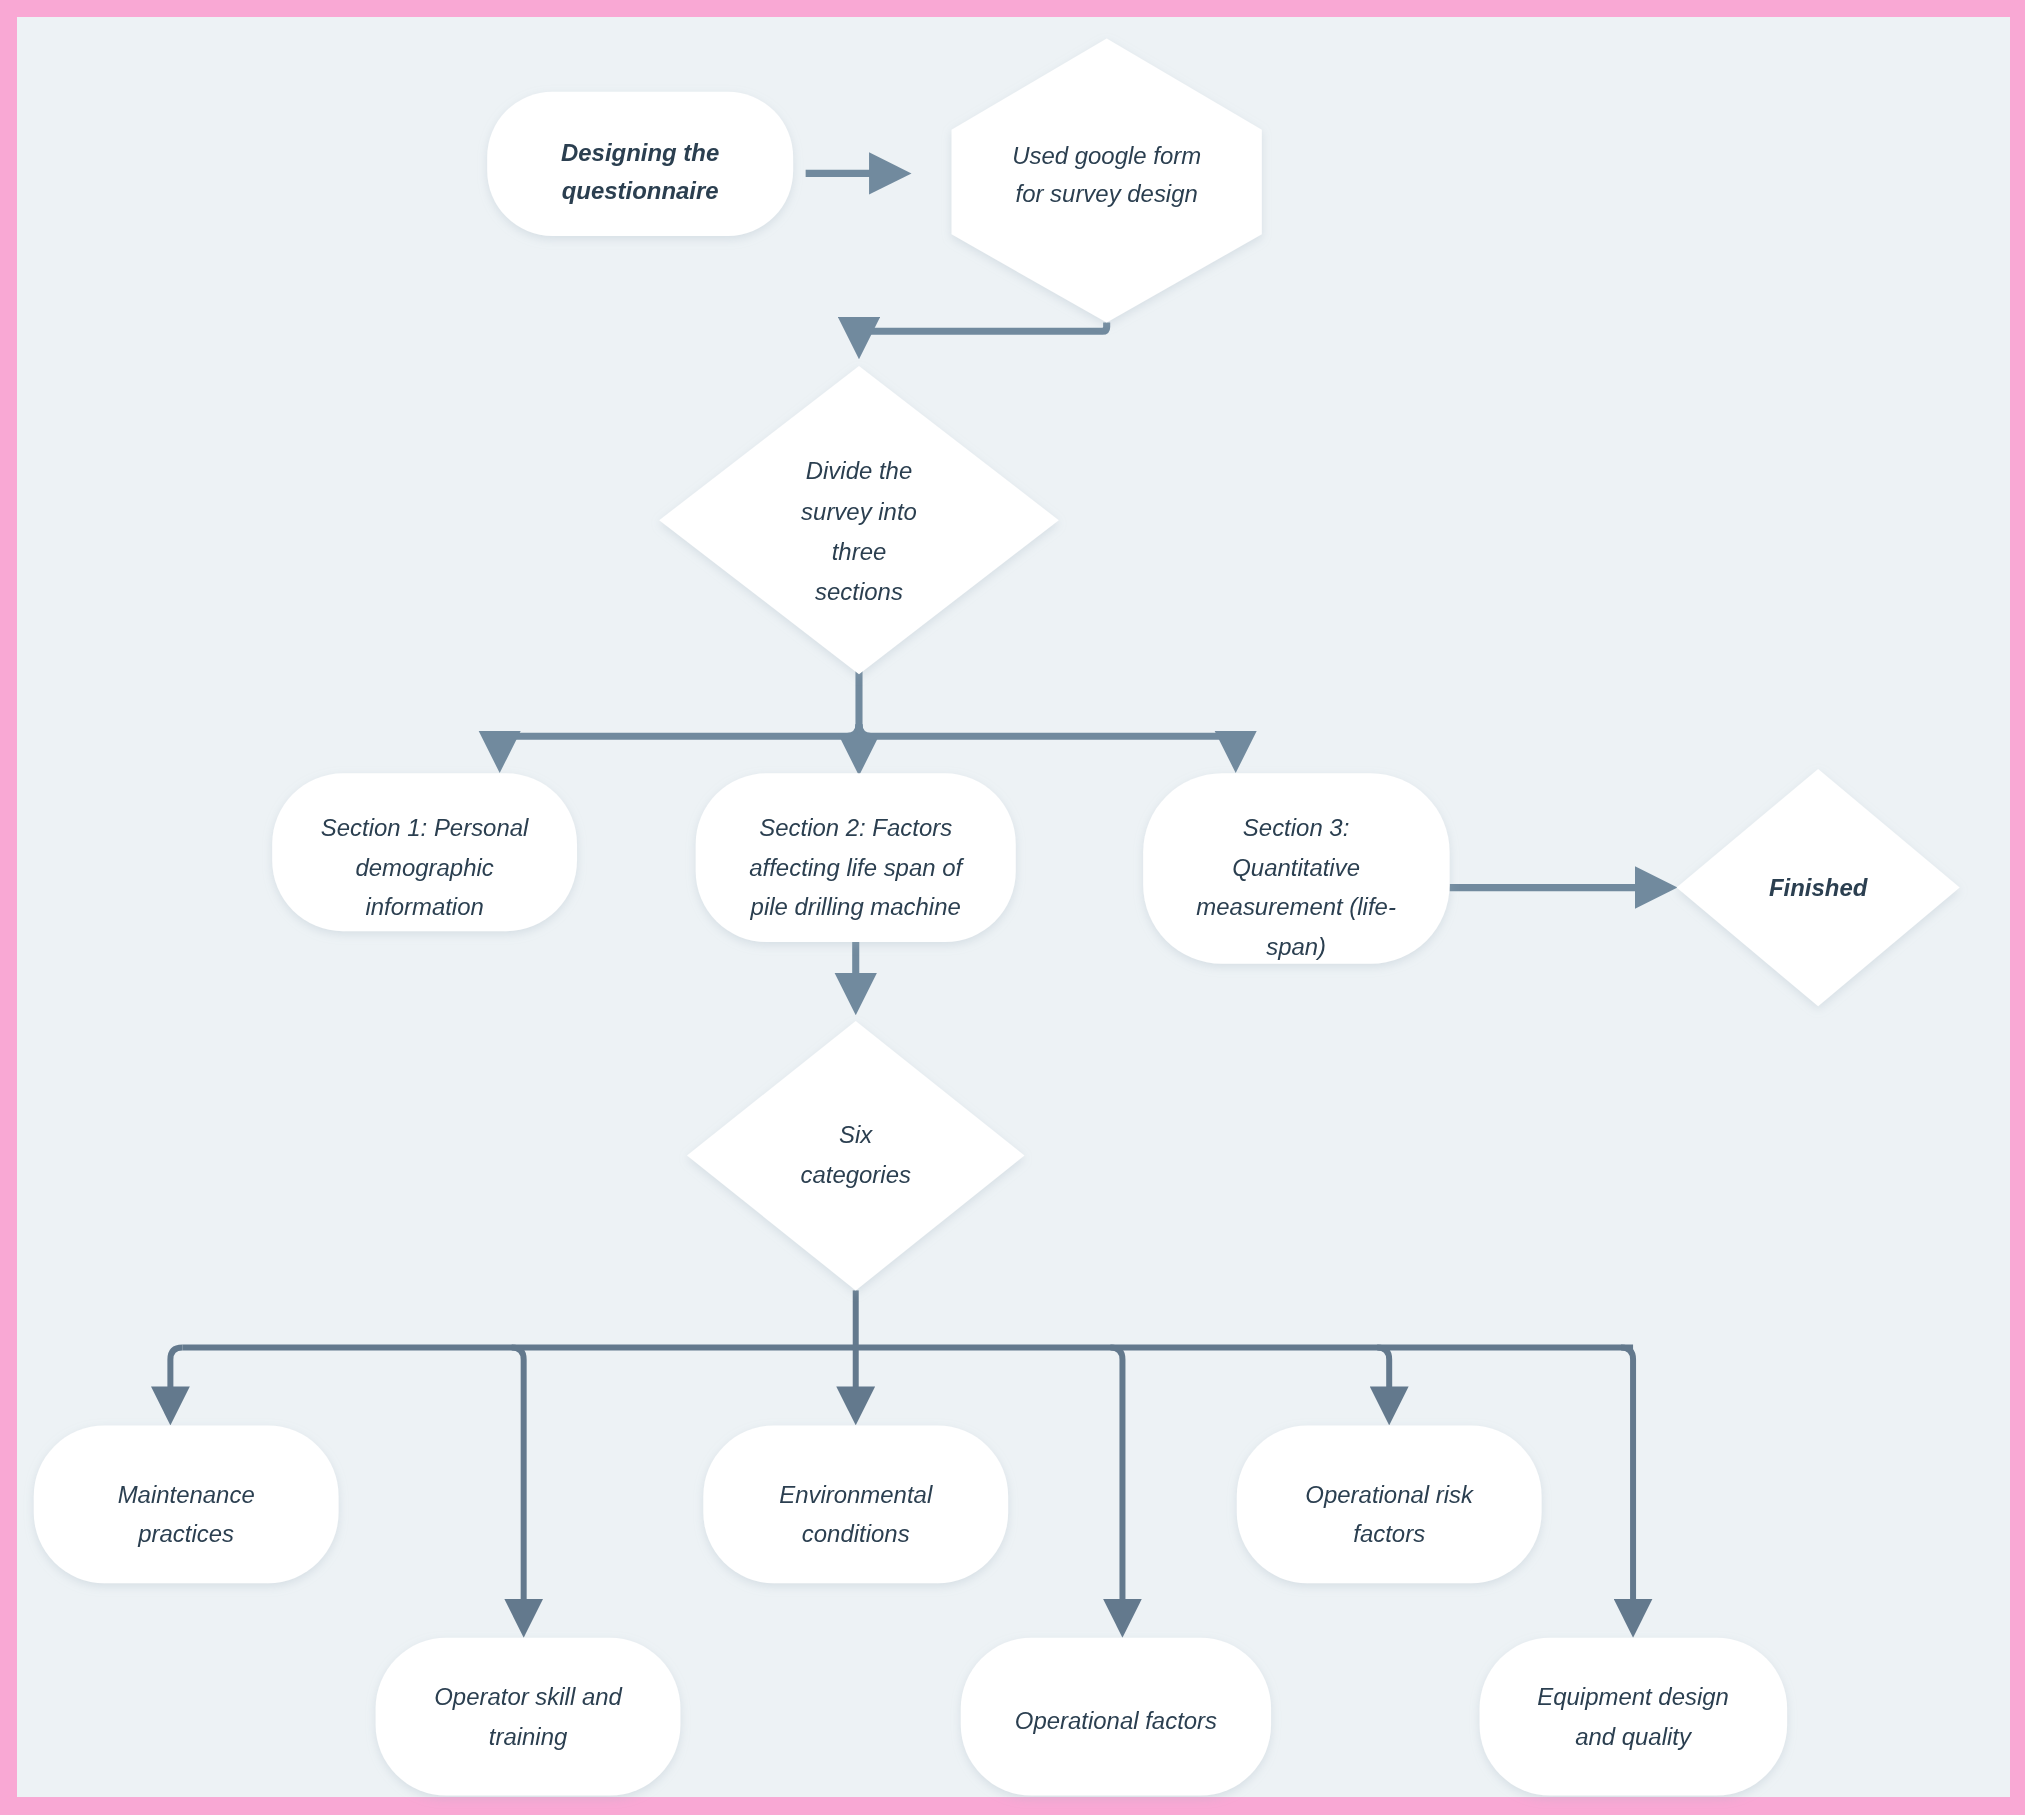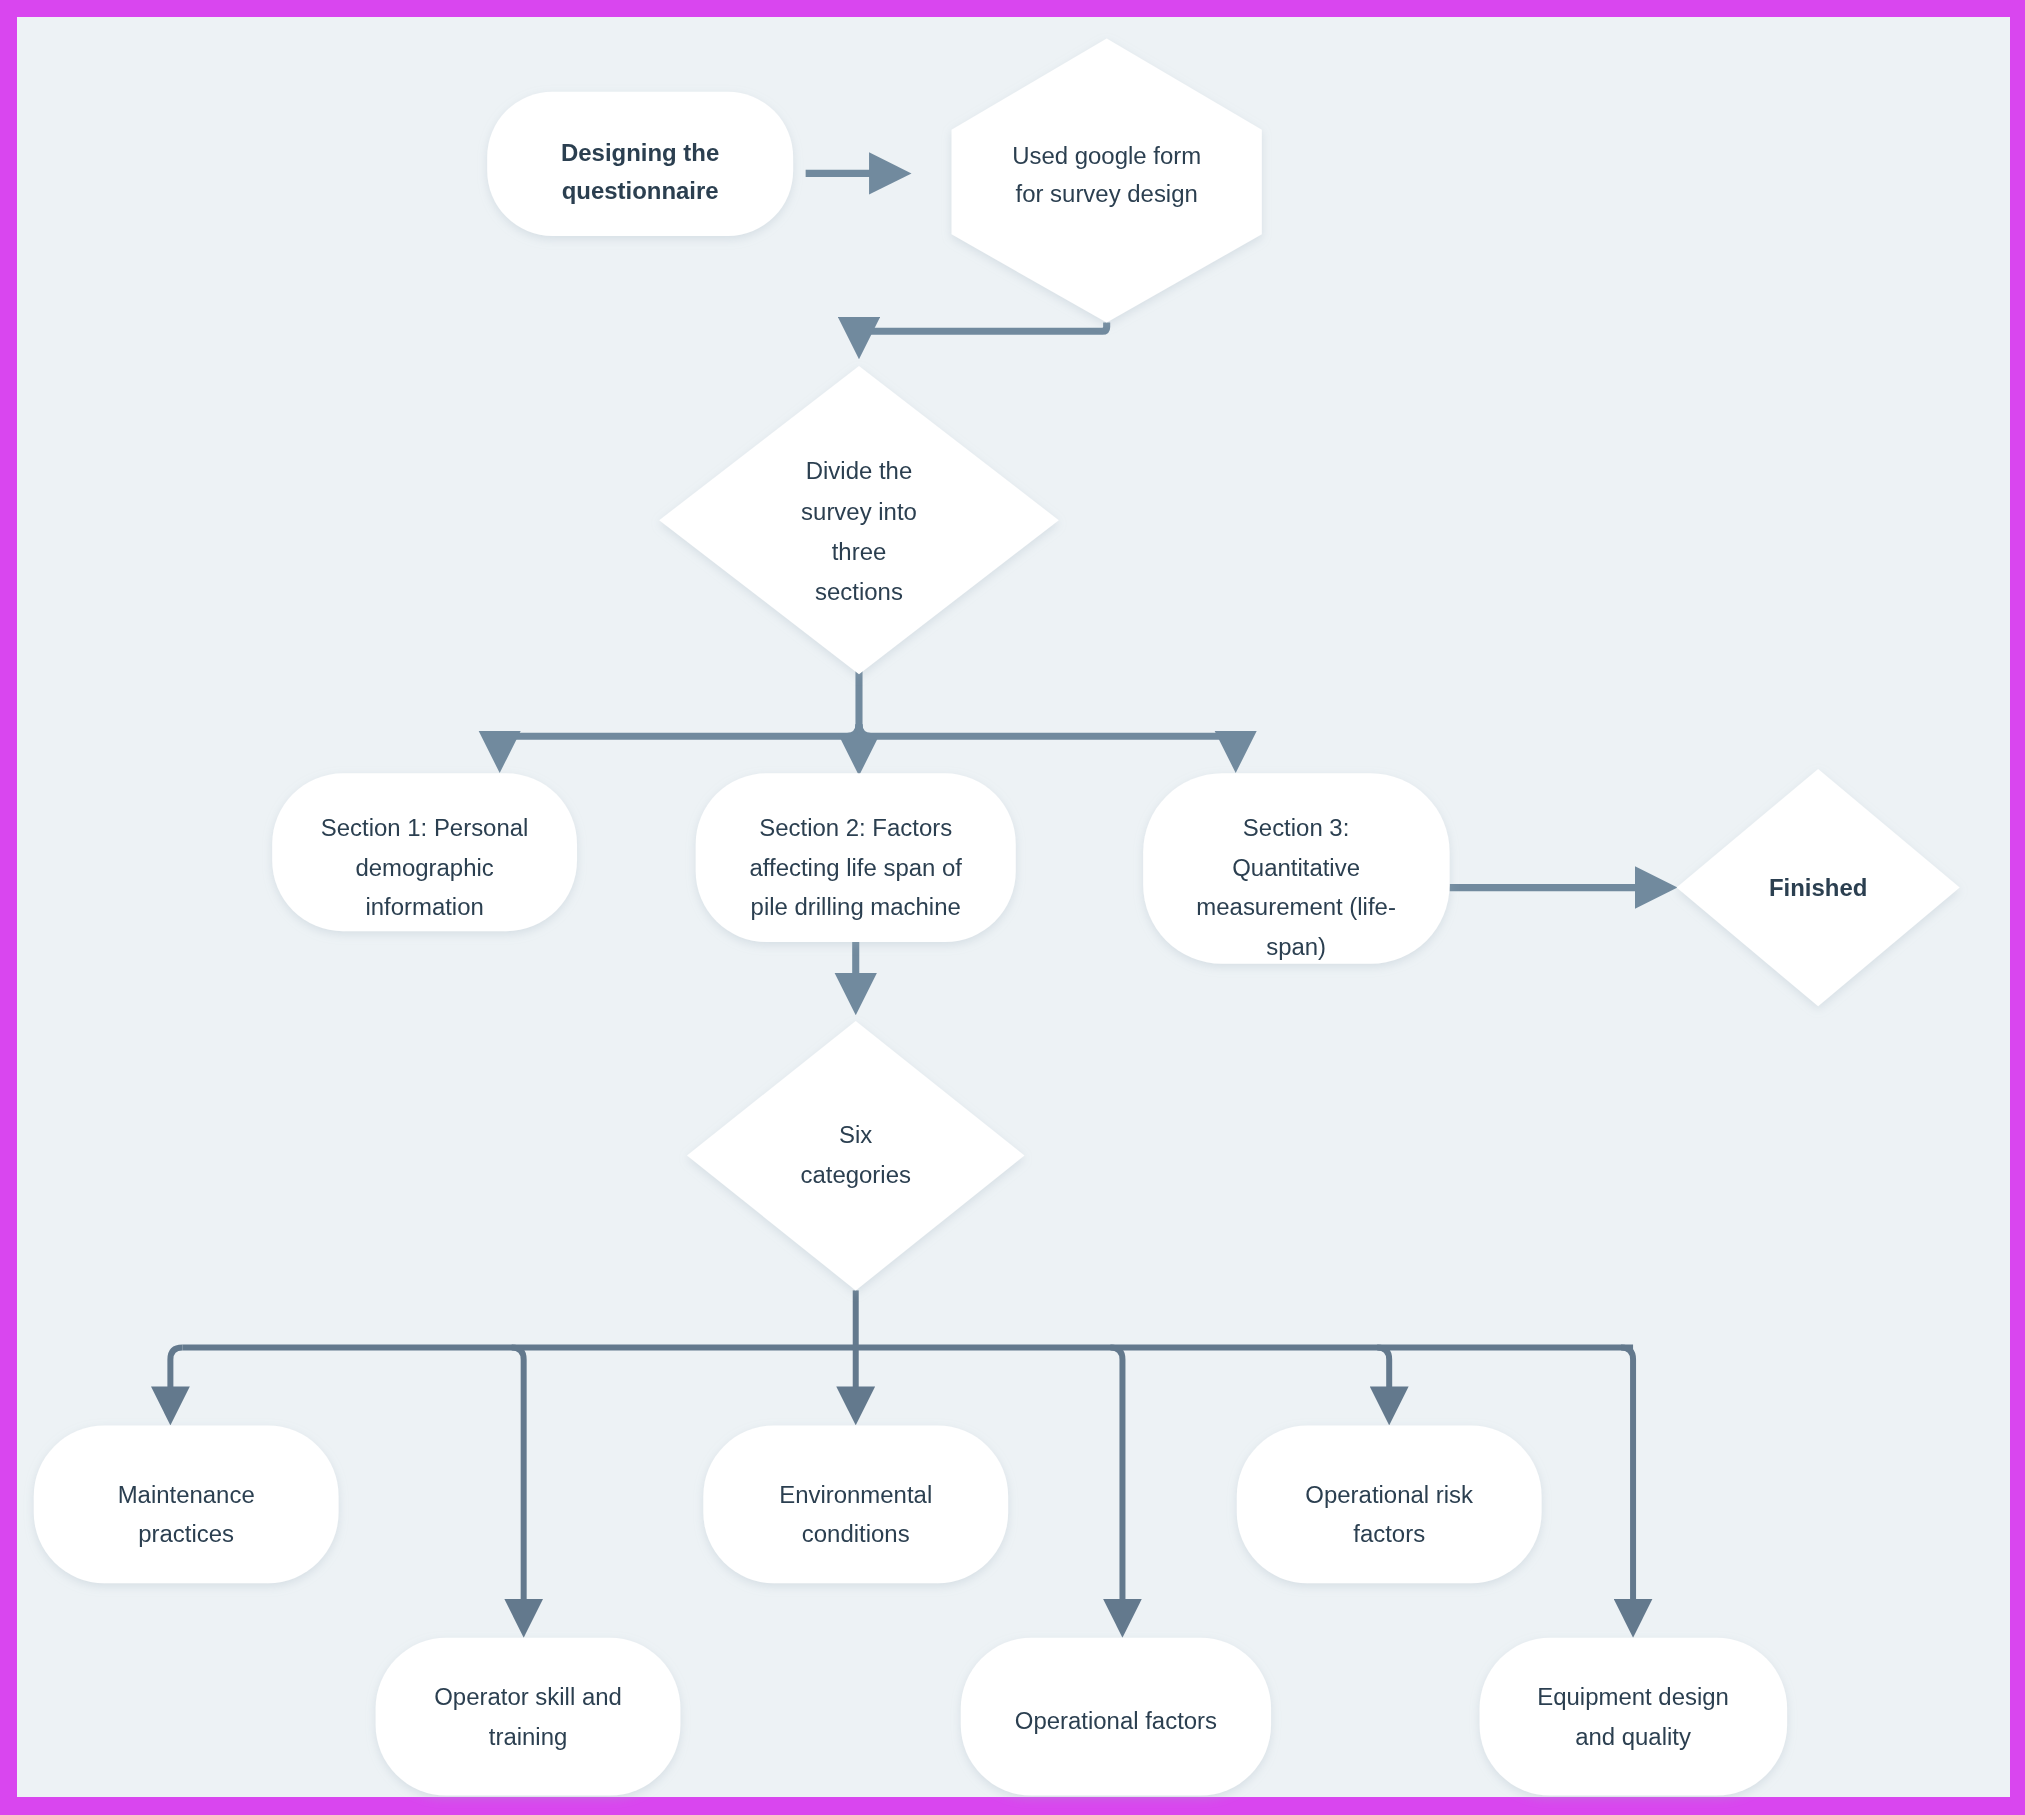--- a/index.html
+++ b/index.html
@@ -4,22 +4,23 @@
 <style>
   html, body {
     margin: 0;
     padding: 0;
     background: #ffffff;
   }
   #page {
     position: relative;
     width: 2025px;
     height: 1816px;
-    background: #d946ef;
+    background: #f9a8d4;
     overflow: hidden;
+    font-style: italic;
   }
   #canvas {
     position: absolute;
     left: 17.4px;
     top: 17.4px;
     width: 1993px;
     height: 1780px;
     background: #edf2f5;
   }
   #flow {

